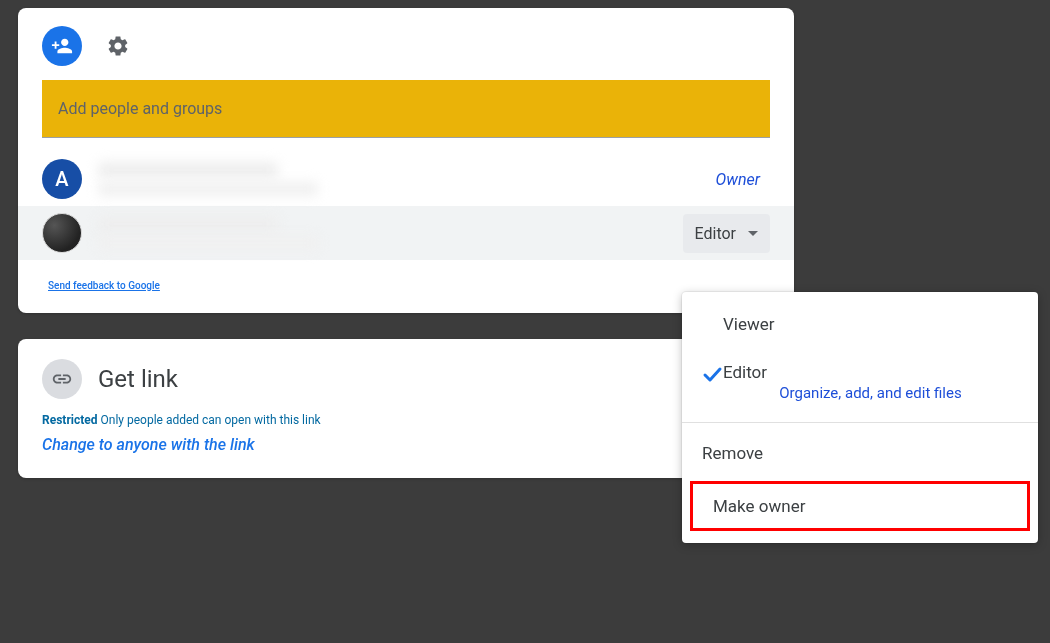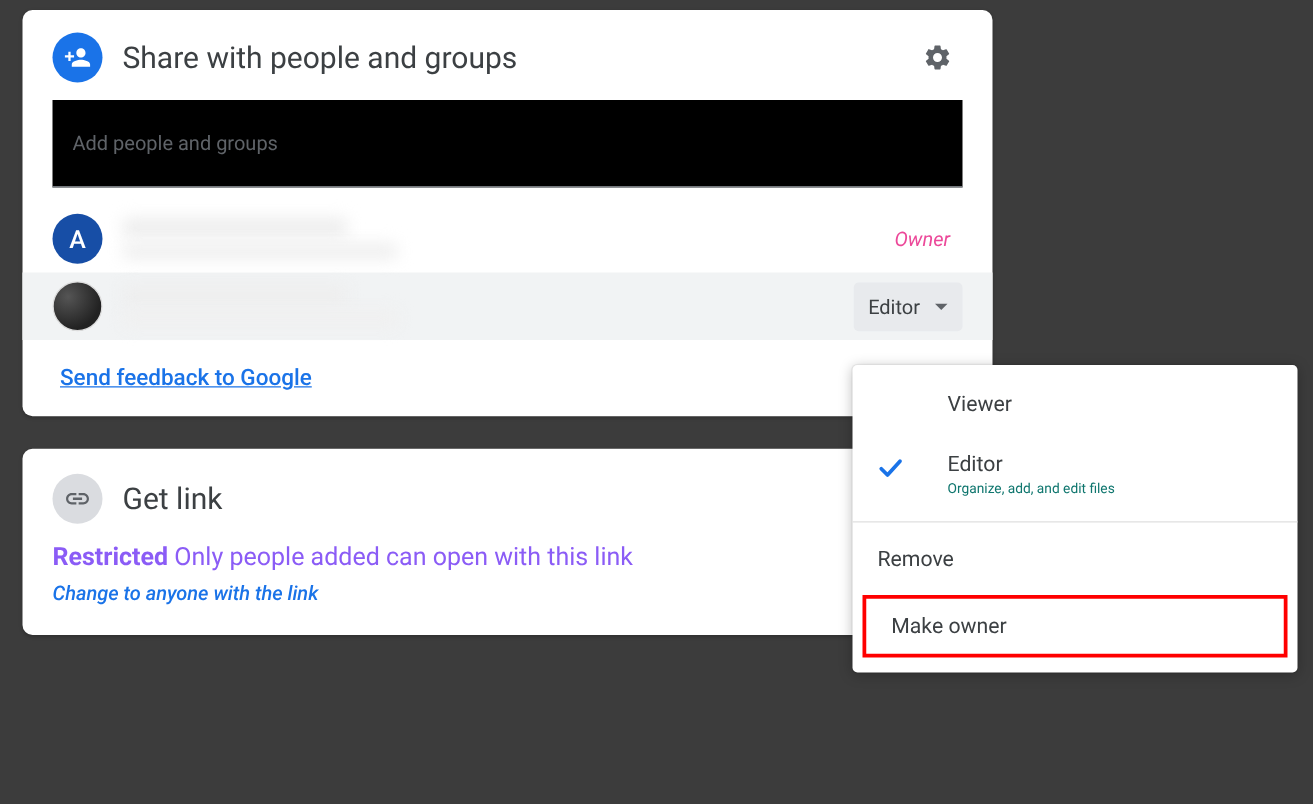--- a/index.html
+++ b/index.html
@@ -39,23 +39,23 @@
     }
     .gear-btn {
       width: 40px; height: 40px;
       display: flex; align-items: center; justify-content: center;
       cursor: pointer;
       border-radius: 50%;
     }
     
     .people-input-wrap {
       margin: 0 24px;
-      background: #000000;
+      background: #eab308;
       border-bottom: 1px solid #9aa0a6;
-      height: 70px;
+      height: 58px;
       display: flex;
       align-items: center;
       padding: 0 16px;
     }
     .people-input {
       border: none;
       background: transparent;
       font-size: 16px;
       color: #5f6368;
       width: 100%;
@@ -93,21 +93,21 @@
       border-radius: 4px;
       margin-bottom: 4px;
     }
     .person-email {
       width: 220px; height: 14px;
       background: #f0f0f0;
       filter: blur(6px);
       border-radius: 4px;
     }
     .role-label {
-      color: #ec4899;
+      color: #1d4ed8;
       font-size: 16px;
       font-style: italic;
       margin-right: 10px;
     }
     .role-dropdown {
       background: #e8eaed;
       padding: 10px 12px;
       border-radius: 4px;
       display: flex;
       align-items: center;
@@ -120,21 +120,21 @@
       width: 0; height: 0;
       border-left: 5px solid transparent;
       border-right: 5px solid transparent;
       border-top: 5px solid #5f6368;
     }
     
     .feedback-link {
       display: inline-block;
       margin: 20px 0 0 30px;
       color: #1a73e8;
-      font-size: 18px;
+      font-size: 10px;
       font-weight: 500;
       text-decoration: underline;
       cursor: pointer;
     }
     
     
     .link-card { margin-top: 26px; padding: 20px 24px 24px 24px; }
     .link-header {
       display: flex;
       align-items: center;
@@ -147,22 +147,22 @@
       display: flex; align-items: center; justify-content: center;
       margin-right: 16px;
       flex-shrink: 0;
     }
     .link-title {
       font-size: 24px;
       color: #3c4043;
       font-weight: 400;
     }
     .link-restricted {
-      font-size: 20px;
-      color: #8b5cf6;
+      font-size: 12px;
+      color: #0369a1;
     }
     .link-restricted b { font-weight: 700; }
     .change-link {
       display: inline-block;
       margin-top: 8px;
       color: #1a73e8;
       font-size: 16px;
       font-weight: 500;
       cursor: pointer;
       font-style: italic;
@@ -174,35 +174,36 @@
       left: 682px;
       top: 292px;
       width: 356px;
       background: #fff;
       border-radius: 4px;
       box-shadow: 0 2px 10px rgba(0,0,0,0.25), 0 0 0 1px rgba(0,0,0,0.05);
       z-index: 100;
       padding: 8px 0;
     }
     .menu-item {
-      padding: 14px 20px 14px 76px;
+      padding: 14px 20px 14px 41px;
       font-size: 17px;
       color: #3c4043;
       cursor: pointer;
       position: relative;
     }
     .menu-item .check {
       position: absolute;
       left: 18px;
       top: 14px;
     }
     .menu-item .sub {
-      font-size: 11px;
-      color: #0f766e;
+      font-size: 15px;
+      color: #1d4ed8;
       margin-top: 2px;
+      text-align: center;
     }
     .menu-divider {
       height: 1px;
       background: #e0e0e0;
       margin: 6px 0;
     }
     .menu-item.highlighted-red {
       border: 3px solid #ff0000;
       margin: 4px 8px;
       padding: 12px 20px 12px 20px;
@@ -212,21 +213,20 @@
 </head>
 <body>
 
 <div class="card share-card">
   <div class="share-header">
     <div class="share-icon-circle">
       <svg width="22" height="22" viewBox="0 0 24 24" fill="#fff">
         <path d="M15 12c2.21 0 4-1.79 4-4s-1.79-4-4-4-4 1.79-4 4 1.79 4 4 4zm-9-2V7H4v3H1v2h3v3h2v-3h3v-2H6zm9 4c-2.67 0-8 1.34-8 4v2h16v-2c0-2.66-5.33-4-8-4z"></path>
       </svg>
     </div>
-    <div class="share-title">Share with people and groups</div>
     <div class="gear-btn">
       <svg width="24" height="24" viewBox="0 0 24 24" fill="#5f6368">
         <path d="M19.14 12.94c.04-.3.06-.61.06-.94 0-.32-.02-.64-.07-.94l2.03-1.58c.18-.14.23-.41.12-.61l-1.92-3.32c-.12-.22-.37-.29-.59-.22l-2.39.96c-.5-.38-1.03-.7-1.62-.94l-.36-2.54c-.04-.24-.24-.41-.48-.41h-3.84c-.24 0-.43.17-.47.41l-.36 2.54c-.59.24-1.13.57-1.62.94l-2.39-.96c-.22-.08-.47 0-.59.22L2.74 8.87c-.12.21-.08.47.12.61l2.03 1.58c-.05.3-.07.63-.07.94 0 .31.02.64.07.94l-2.03 1.58c-.18.14-.23.41-.12.61l1.92 3.32c.12.22.37.29.59.22l2.39-.96c.5.38 1.03.7 1.62.94l.36 2.54c.05.24.24.41.48.41h3.84c.24 0 .44-.17.47-.41l.36-2.54c.59-.24 1.13-.56 1.62-.94l2.39.96c.22.08.47 0 .59-.22l1.92-3.32c.12-.22.07-.47-.12-.61l-2.01-1.58zM12 15.6c-1.98 0-3.6-1.62-3.6-3.6s1.62-3.6 3.6-3.6 3.6 1.62 3.6 3.6-1.62 3.6-3.6 3.6z"></path>
       </svg>
     </div>
   </div>
   
   <div class="people-input-wrap">
     <input class="people-input" placeholder="Add people and groups" style="">
   </div>

